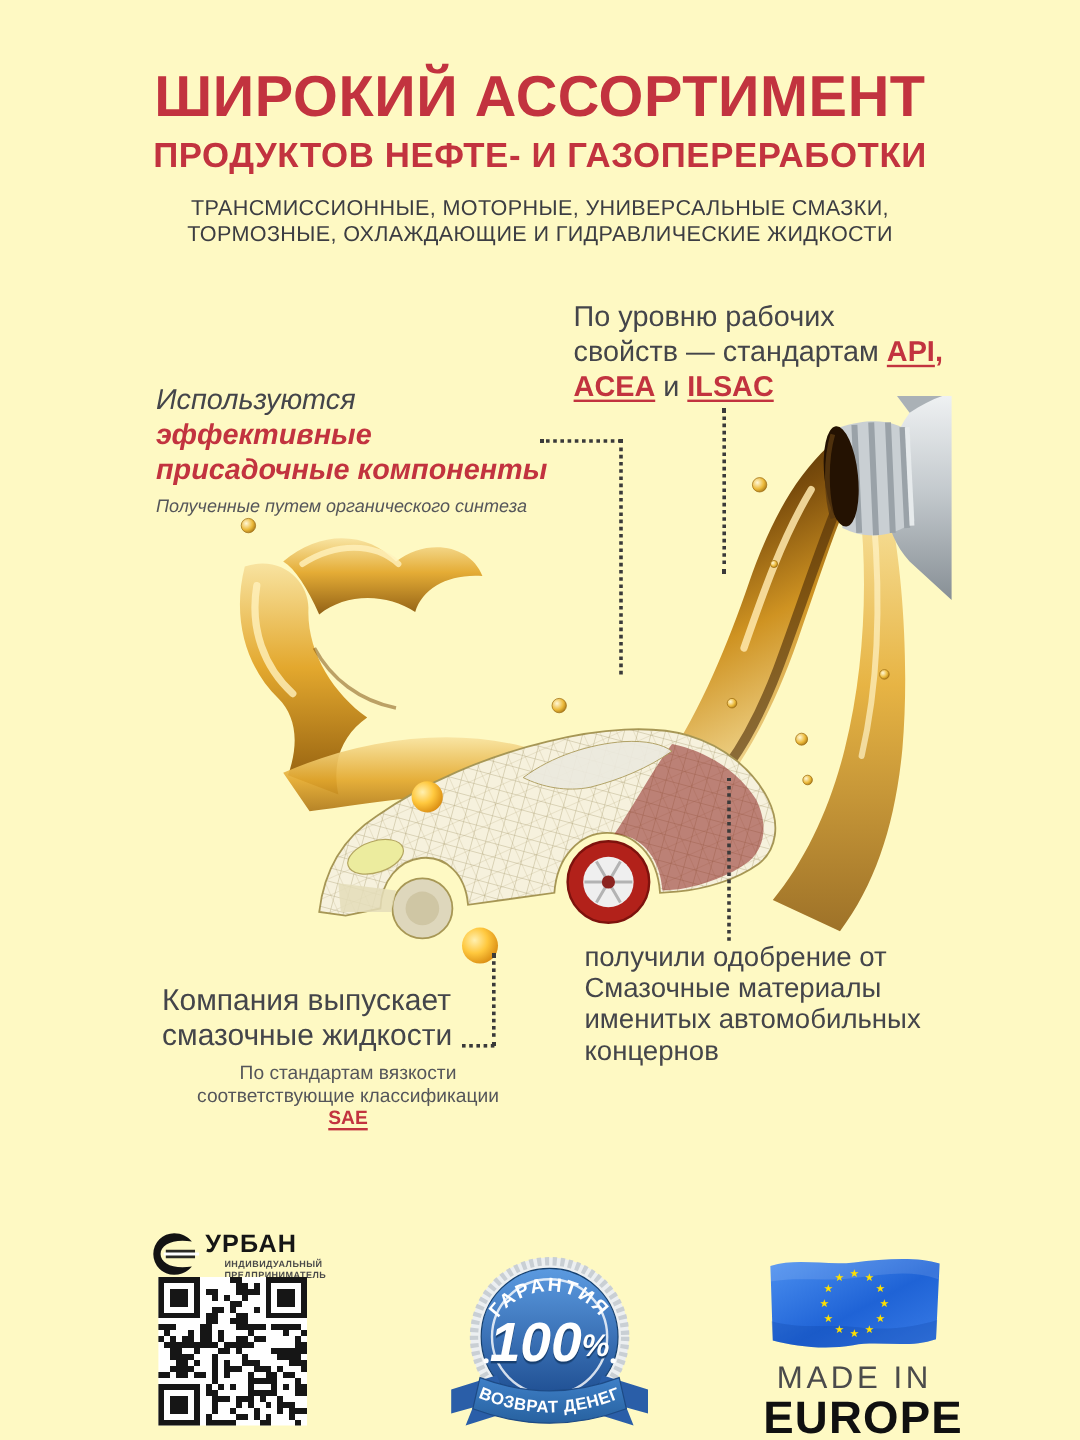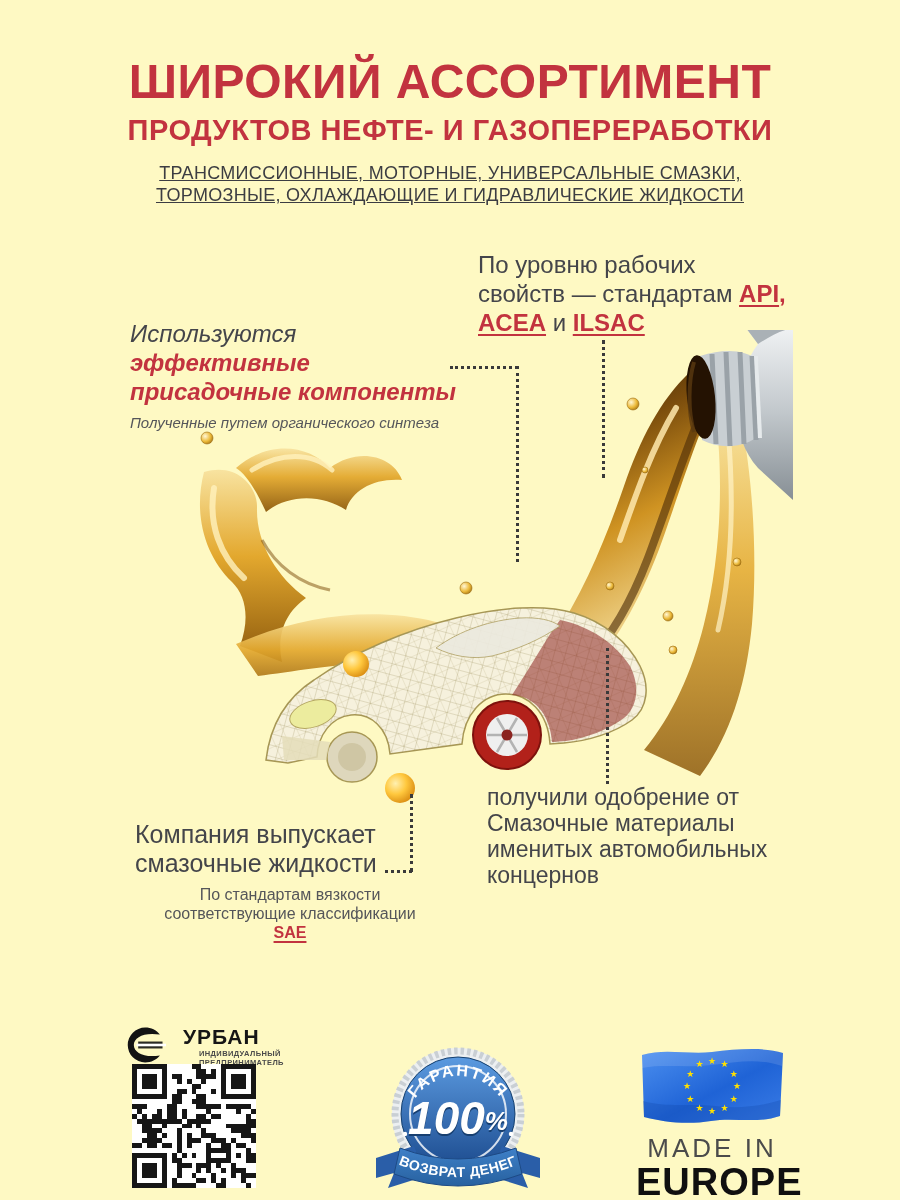--- a/index.html
+++ b/index.html
@@ -2,21 +2,21 @@
 <html><head>
 <meta charset="utf-8">
 <style>
   html,body{margin:0;padding:0;background:#e8e8e8;}
   .page{position:relative;width:900px;height:1200px;margin:0 auto;background:#fef9c3;
         font-family:"Liberation Sans",sans-serif;overflow:hidden;}
   
   .header{position:absolute;top:56px;left:0;right:0;text-align:center;z-index:3;}
   .title1{margin:0;font-size:48px;line-height:52px;font-weight:bold;color:#c2333f;letter-spacing:0.5px;}
   .title2{margin:6px 0 0 0;font-size:29px;line-height:32px;font-weight:bold;color:#c2333f;letter-spacing:0.5px;}
-  .subtitle{margin:16px 0 0 0;font-size:18px;line-height:22px;color:#3c3d42;letter-spacing:0.3px;text-decoration:underline;}
+  .subtitle{margin:16px 0 0 0;font-size:18px;line-height:22px;color:#3c3d42;letter-spacing:0.3px;}
   .subtitle .subline{display:block;}
   
   .scene{position:absolute;left:0;top:330px;width:900px;height:560px;z-index:0;}
   
   .conn{position:absolute;z-index:1;}
   .conn.v{width:0;border-left:3px dotted #3a3a3a;}
   .conn.h{height:0;border-top:3px dotted #3a3a3a;}
   
   .callout{position:absolute;z-index:2;color:#44454a;}
   .callout .line{display:block;}
@@ -24,21 +24,21 @@
   .co-additives{left:130px;top:319px;width:350px;font-size:24px;line-height:29px;font-style:italic;}
   .co-approval{left:487px;top:784px;width:330px;font-size:23px;line-height:26px;}
   .co-company{left:135px;top:820px;width:310px;font-size:25px;line-height:29px;}
   .red{color:#c2333f;font-weight:bold;}
   .redlink{color:#c2333f;font-weight:bold;text-decoration:underline;text-decoration-thickness:2px;text-underline-offset:3px;cursor:pointer;}
   .note{display:block;margin-top:7px;font-size:15px;line-height:19px;color:#55565a;}
   .note .subline{display:block;}
   .co-company .note{font-size:16px;line-height:19px;text-align:center;}
   .sae{font-size:16px;}
   
-  .brand{position:absolute;left:126px;top:1026px;z-index:3;display:flex;gap:17px;align-items:flex-start;}
+  .brand{position:absolute;left:126px;top:1026px;z-index:3;display:flex;gap:5px;align-items:flex-start;}
   .brand-logo{width:40px;height:38px;}
   .brand-name{font-size:21px;font-weight:bold;color:#161616;letter-spacing:1px;line-height:22px;}
   .brand-desc{margin-top:2px;font-size:7.5px;line-height:8.5px;color:#4a4a4a;letter-spacing:0.4px;font-weight:bold;}
   .brand-desc span{display:block;padding-left:16px;}
   .qr{position:absolute;left:132px;top:1064px;width:124px;height:124px;z-index:3;}
   .badge{position:absolute;left:372px;top:1042px;width:172px;height:158px;z-index:3;}
   .origin{position:absolute;left:636px;top:1046px;width:152px;text-align:center;z-index:3;}
   .flag{width:150px;height:80px;display:block;margin:0 auto;}
   .made-in{margin-top:8px;font-size:26px;line-height:28px;color:#4b4b4b;letter-spacing:3px;}
   .europe{margin-top:0;font-size:38px;line-height:40px;font-weight:bold;color:#101010;letter-spacing:1px;}

